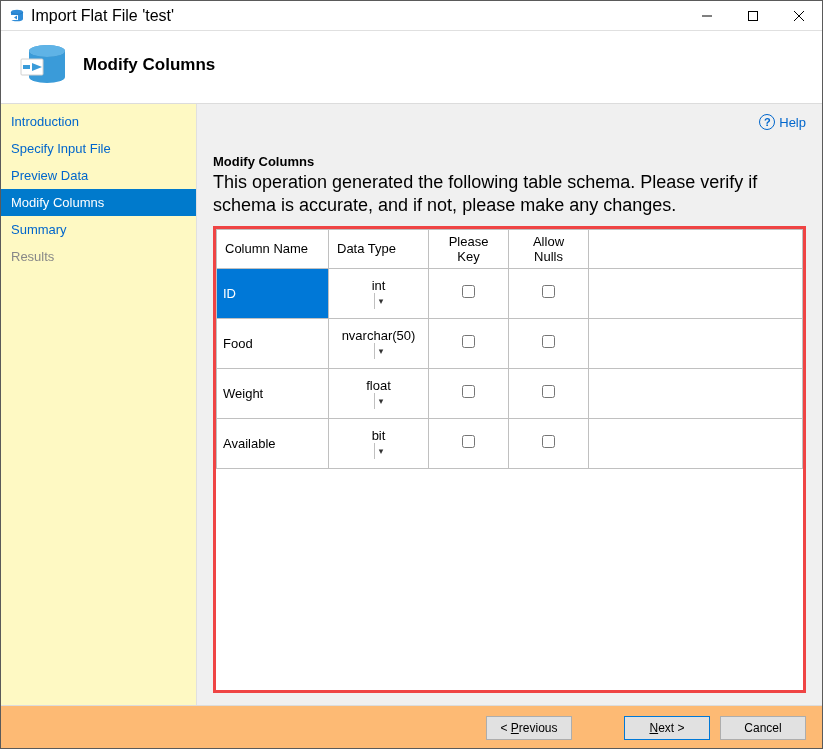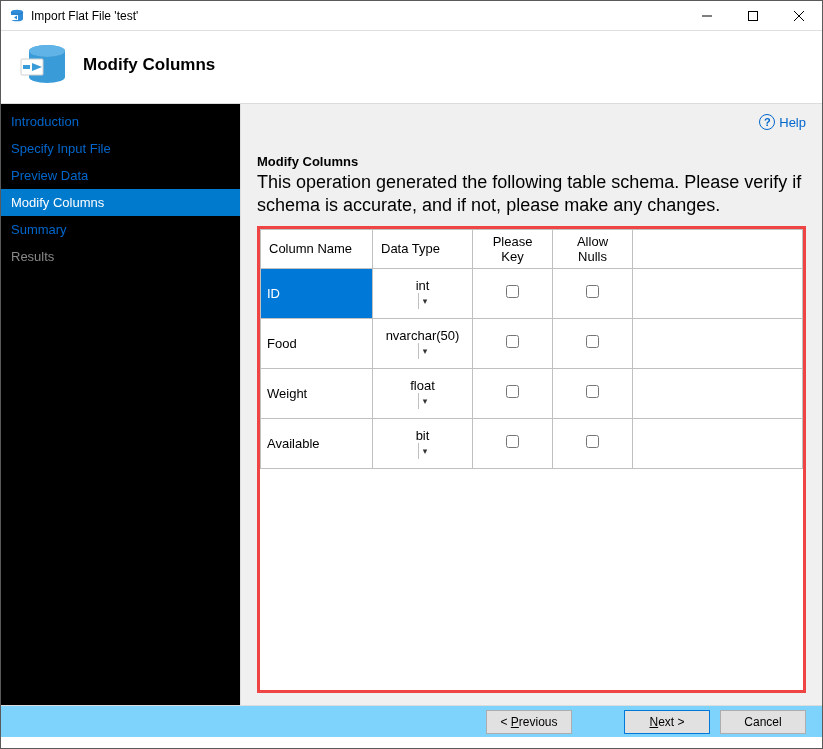--- a/index.html
+++ b/index.html
@@ -1,32 +1,32 @@
 <!DOCTYPE html>
 <html><head>
   <meta charset="utf-8">
   <style>
     * { box-sizing: border-box; margin: 0; padding: 0; font-family: "Segoe UI", Tahoma, sans-serif; }
     body { width: 823px; height: 749px; background: #fff; border: 1px solid #5a5a5a; overflow: hidden; }
 
     
     .titlebar { height: 30px; display: flex; align-items: center; border-bottom: 1px solid #e0e0e0; }
     .titlebar-icon { width: 16px; height: 16px; margin: 0 6px 0 8px; display: inline-flex; align-items: center; justify-content: center; }
-    .title-text { font-size: 12px; flex: 1; }
+    .title-text { font-size: 16px; flex: 1; }
     .win-btns { display: flex; }
     .win-btn { width: 46px; height: 30px; display: flex; align-items: center; justify-content: center; cursor: pointer; }
 
     
     .header-area { display: flex; align-items: center; padding: 8px 16px 12px 16px; border-bottom: 1px solid #dcdcdc; background: #fff; }
     .big-icon { width: 52px; height: 52px; margin-right: 14px; }
     .page-title { font-size: 17px; font-weight: 600; }
 
     
     .body-split { display: flex; height: calc(100% - 30px - 72px - 44px); }
-    .sidebar { width: 240px; background: #000000; border-right: 1px solid #e0e0e0; padding-top: 4px; }
+    .sidebar { width: 196px; background: #fef9c3; border-right: 1px solid #e0e0e0; padding-top: 4px; }
     .sidebar-item { padding: 6px 10px; font-size: 13px; cursor: pointer; color: #0066cc; }
     .sidebar-item.active { background: #007acc; color: #fff; }
     .sidebar-item.disabled { color: #888; cursor: default; }
 
     .content { flex: 1; padding: 10px 16px 12px 16px; background: #f0f0f0; display: flex; flex-direction: column; }
 
     .help-row { display: flex; justify-content: flex-end; align-items: center; margin-bottom: 24px; }
     .help-link { color: #0066cc; font-size: 13px; display: flex; align-items: center; gap: 4px; cursor: pointer; }
     .help-icon { width: 16px; height: 16px; border: 1.5px solid #0066cc; border-radius: 50%; display: inline-flex; align-items: center; justify-content: center; font-size: 11px; color: #0066cc; font-weight: bold; }
 
@@ -43,21 +43,21 @@
     .dtype-cell { display: flex; align-items: center; justify-content: space-between; flex-direction: column; }
     .dtype-arrow { width: 14px; height: 16px; display: inline-flex; align-items: center; justify-content: center; border-left: 1px solid #c0c0c0; margin-left: 4px; color: #333; font-size: 9px; }
     input[type=checkbox].gridchk { width: 13px; height: 13px; cursor: pointer; }
     th.c-name { width: 112px; }
     th.c-type { width: 100px; }
     th.c-pk { width: 80px; }
     th.c-nulls { width: 80px; }
     th.c-extra { width: auto; }
 
     
-    .footer { height: 32px; display: flex; justify-content: flex-end; align-items: center; gap: 10px; padding: 8px 16px; border-top: 1px solid #dcdcdc; background: #7dd3fc; }
+    .footer { height: 44px; display: flex; justify-content: flex-end; align-items: center; gap: 10px; padding: 8px 16px; border-top: 1px solid #dcdcdc; background: #fdba74; }
     .btn { min-width: 86px; height: 24px; font-size: 12px; background: #e1e1e1; border: 1px solid #adadad; cursor: pointer; padding: 0 10px; }
     .btn.default { border: 1.5px solid #0078d7; margin-left: 42px; }
     .btn .u { text-decoration: underline; }
   </style>
 </head>
 <body>
 
 <div class="titlebar">
   <span class="titlebar-icon">
     <svg width="16" height="16" viewBox="0 0 16 16">

